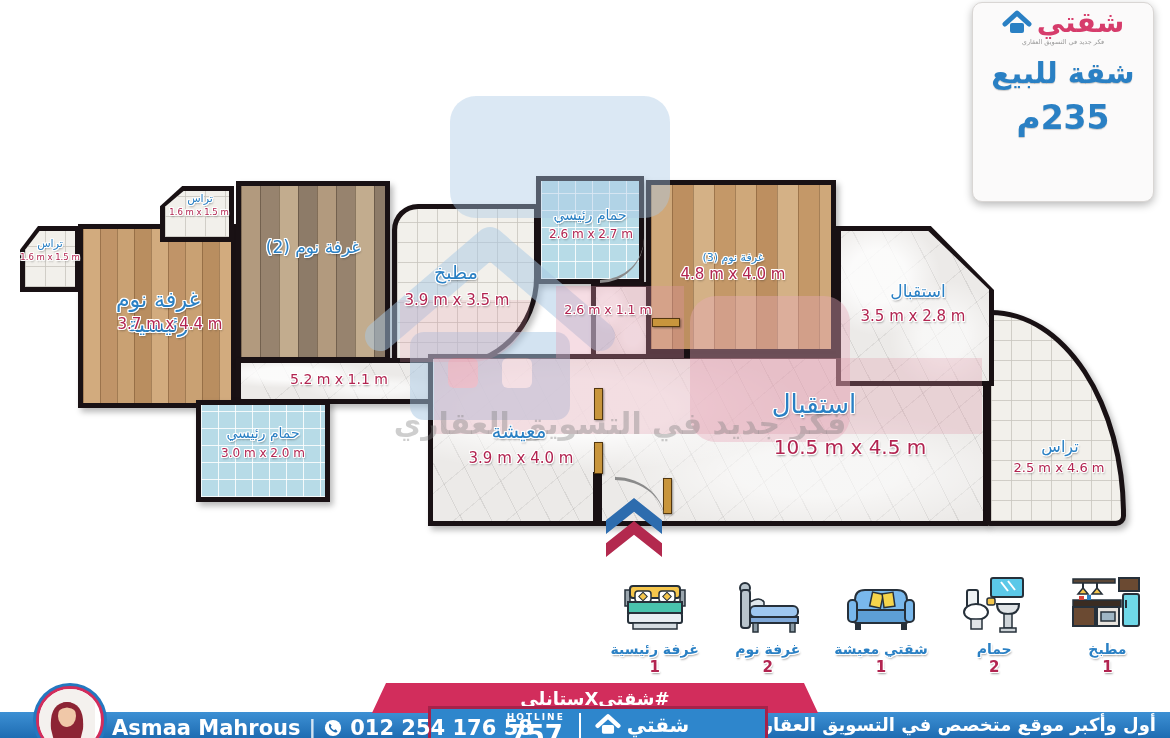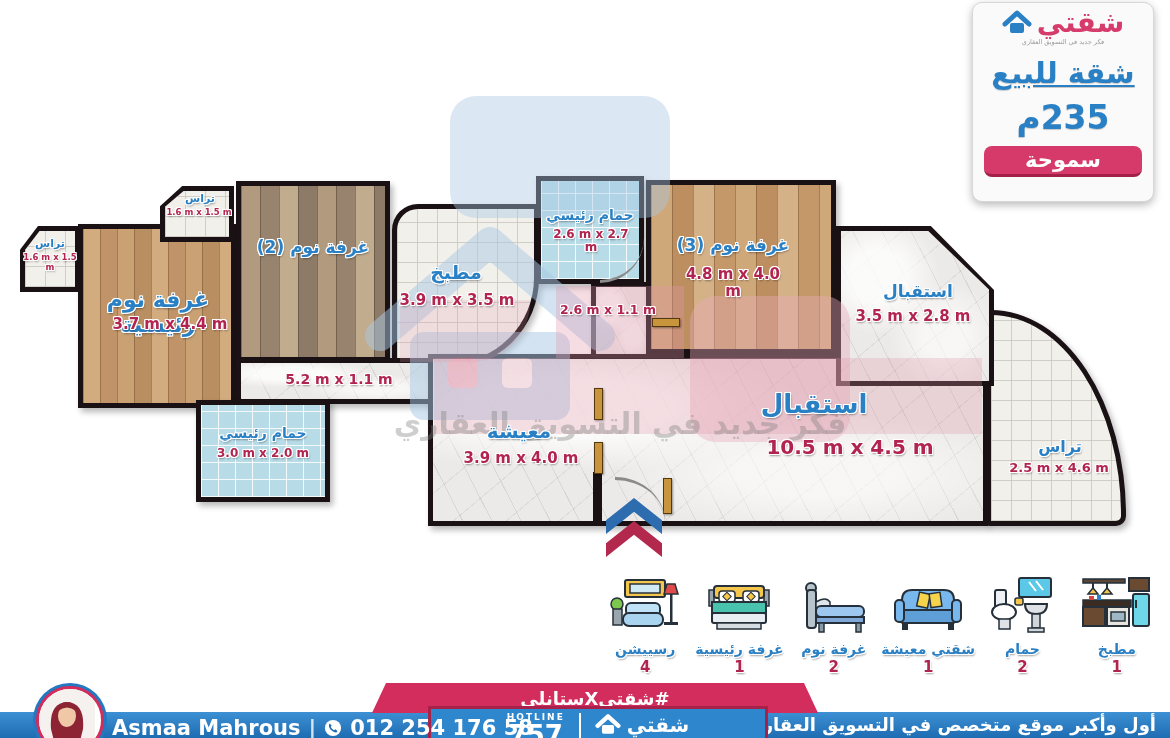--- a/index.html
+++ b/index.html
@@ -29,21 +29,21 @@
      #b7dbe7;}
   .tile-white{background:
      repeating-linear-gradient(0deg, rgba(200,197,190,.8) 0 1px, rgba(0,0,0,0) 1px 20px),
      repeating-linear-gradient(90deg, rgba(200,197,190,.8) 0 1px, rgba(0,0,0,0) 1px 20px),
      #f2f0eb;}
   .pent-outer{position:absolute;background:#191114;clip-path:polygon(0 36%,30% 0,100% 0,100% 100%,0 100%);}
   .pent-inner{position:absolute;inset:5px;clip-path:polygon(0 34%,29% 0,100% 0,100% 100%,0 100%);}
   .slant-outer{position:absolute;background:#191114;clip-path:polygon(0 0,60% 0,100% 40%,100% 100%,0 100%);}
   .slant-inner{position:absolute;inset:5px;clip-path:polygon(0 0,59% 0,100% 39%,100% 100%,0 100%);}
   
-  .lbl{position:absolute;text-align:center;font-weight:bold;line-height:1.12;z-index:6;}
+  .lbl{position:absolute;text-align:center;font-weight:normal;line-height:1.12;z-index:6;}
   .nm{color:#2a80c4;}
   .dm{color:#b22450;}
   .outl{text-shadow:-1px -1px 0 #fff,1px -1px 0 #fff,-1px 1px 0 #fff,1px 1px 0 #fff,
         -1px 0 0 #fff,1px 0 0 #fff,0 -1px 0 #fff,0 1px 0 #fff,1px 2px 2px rgba(40,40,40,.45);}
   .rtl{direction:rtl;}
   
   .wm{position:absolute;z-index:4;pointer-events:none;}
   
   .dbar{position:absolute;background:#c8953c;border:1px solid #53370f;z-index:5;box-shadow:1px 1px 2px rgba(0,0,0,.4);}
   .arc{position:absolute;border-top:3px solid #8a8a8a;border-radius:0 100% 0 0;z-index:5;}
@@ -54,21 +54,21 @@
   .leg-item{flex:1;display:flex;flex-direction:column;align-items:center;justify-content:flex-end;}
   .leg-icon{height:70px;display:flex;align-items:flex-end;}
   .leg-label{font-weight:bold;color:#2a80c4;font-size:14px;margin-top:3px;white-space:nowrap;}
   .leg-count{font-weight:bold;color:#b22450;font-size:15px;margin-top:1px;}
   
   .card{position:absolute;right:16px;top:2px;width:180px;height:198px;background:#fbfafa;
         border:1px solid #d9d6d4;border-radius:10px;box-shadow:0 3px 8px rgba(0,0,0,.28);
         display:flex;flex-direction:column;align-items:center;z-index:9;}
   .brandword{color:#d63c6b;font-weight:bold;font-size:28px;line-height:1;}
   .tagline{color:#9a9a9a;font-size:6.5px;letter-spacing:1px;margin-top:1px;}
-  .cardtitle{color:#2a80c4;font-weight:bold;font-size:29px;margin-top:10px;text-shadow:0 1px 1px rgba(0,0,0,.2);text-decoration:underline;}
+  .cardtitle{color:#2a80c4;font-weight:bold;font-size:29px;margin-top:10px;text-shadow:0 1px 1px rgba(0,0,0,.2);}
   .cardarea{color:#2a80c4;font-weight:bold;font-size:33px;margin-top:8px;text-shadow:0 1px 1px rgba(0,0,0,.2);text-align:right;}
   .badge{margin-top:9px;background:#d63a6a;border-bottom:3px solid #a32047;color:#fff;font-weight:bold;
          font-size:21px;border-radius:8px;width:158px;text-align:center;padding:2px 0;}
   
   .bar-blue{position:absolute;left:0;bottom:0;width:1170px;height:26px;
             background:linear-gradient(#3d90d4,#1e6cb2);z-index:10;}
   .ribbon{position:absolute;left:372px;top:683px;width:446px;height:30px;background:#d22d5c;
           clip-path:polygon(14px 0,calc(100% - 14px) 0,100% 100%,0 100%);z-index:11;
           display:flex;align-items:center;justify-content:center;color:#fff;font-weight:bold;font-size:18px;}
   .hotbox{position:absolute;left:428px;top:706px;width:334px;height:32px;background:#2e86cc;
@@ -150,21 +150,21 @@
   <div class="lbl nm outl rtl" style="left:250px;top:238px;width:126px;font-size:17px;">غرفة نوم (2)</div>
 
   <div class="lbl nm outl rtl" style="left:420px;top:262px;width:72px;font-size:19px;">مطبخ</div>
   <div class="lbl dm outl" style="left:398px;top:292px;width:118px;font-size:15px;">3.9 m x 3.5 m</div>
 
   <div class="lbl nm outl rtl" style="left:542px;top:208px;width:96px;font-size:14px;">حمام رئيسي</div>
   <div class="lbl dm outl" style="left:546px;top:228px;width:90px;font-size:12px;">2.6 m x 2.7 m</div>
 
   <div class="lbl dm outl" style="left:556px;top:303px;width:104px;font-size:12.5px;">2.6 m x 1.1 m</div>
 
-  <div class="lbl nm outl rtl" style="left:672px;top:236px;width:122px;font-size:17px;">غرفة نوم (3)</div>
+  <div class="lbl nm outl rtl" style="left:672px;top:252px;width:122px;font-size:11px;">غرفة نوم (3)</div>
   <div class="lbl dm outl" style="left:676px;top:266px;width:114px;font-size:15px;">4.8 m x 4.0 m</div>
 
   <div class="lbl nm outl rtl" style="left:870px;top:282px;width:96px;font-size:17px;">استقبال</div>
   <div class="lbl dm outl" style="left:852px;top:308px;width:122px;font-size:15px;">3.5 m x 2.8 m</div>
 
   <div class="lbl nm outl rtl" style="left:732px;top:390px;width:164px;font-size:26px;">استقبال</div>
   <div class="lbl dm outl" style="left:728px;top:436px;width:244px;font-size:20px;">10.5 m x 4.5 m</div>
 
   <div class="lbl nm outl rtl" style="left:458px;top:420px;width:122px;font-size:20px;">معيشة</div>
   <div class="lbl dm outl" style="left:456px;top:450px;width:130px;font-size:15px;">3.9 m x 4.0 m</div>
@@ -182,42 +182,24 @@
   <div style="display:flex;align-items:center;gap:5px;margin-top:6px;">
     <svg width="30" height="26" viewBox="0 0 30 26">
       <path d="M3 14 L15 3 L27 14" fill="none" stroke="#2a80c4" stroke-width="5" stroke-linecap="round" stroke-linejoin="round"></path>
       <rect x="8" y="13" width="14" height="10" rx="2" fill="#2a80c4"></rect>
     </svg>
     <span class="brandword rtl">شقتي</span>
   </div>
   <div class="tagline rtl">فكر جديد في التسويق العقاري</div>
   <div class="cardtitle rtl">شقة للبيع</div>
   <div class="cardarea rtl">235م</div>
-  <div class="badge rtl">سموحة</div>
 </div>
 
 <div class="legend">
 
-  <div class="leg-item">
-    <div class="leg-icon">
-      <svg width="72" height="60" viewBox="0 0 72 60">
-        <rect x="16" y="2" width="40" height="17" rx="2" fill="#f5c64c" stroke="#26303a" stroke-width="2"></rect>
-        <rect x="21" y="6" width="30" height="9" fill="#cfe9f5" stroke="#26303a" stroke-width="1.5"></rect>
-        <circle cx="8" cy="26" r="6" fill="#7ec74f" stroke="#26303a" stroke-width="1.5"></circle>
-        <rect x="4" y="31" width="9" height="16" fill="#9aa5ad" stroke="#26303a" stroke-width="1.5"></rect>
-        <rect x="17" y="25" width="34" height="13" rx="5" fill="#bfe2f6" stroke="#26303a" stroke-width="2"></rect>
-        <rect x="14" y="35" width="40" height="13" rx="6" fill="#a8d4f0" stroke="#26303a" stroke-width="2"></rect>
-        <path d="M55 16 h14 l-3 -10 h-8 z" fill="#e04a4a" stroke="#26303a" stroke-width="1.5"></path>
-        <rect x="61" y="16" width="2.5" height="28" fill="#26303a"></rect>
-        <rect x="55" y="44" width="14" height="3" fill="#26303a"></rect>
-      </svg>
-    </div>
-    <div class="leg-label outl rtl">رسييشن</div>
-    <div class="leg-count outl">4</div>
-  </div>
 
   <div class="leg-item">
     <div class="leg-icon">
       <svg width="68" height="58" viewBox="0 0 68 58">
         <rect x="4" y="10" width="5" height="16" fill="#9aa5ad" stroke="#26303a" stroke-width="1.5"></rect>
         <rect x="59" y="10" width="5" height="16" fill="#9aa5ad" stroke="#26303a" stroke-width="1.5"></rect>
         <rect x="9" y="6" width="50" height="12" rx="3" fill="#f5c64c" stroke="#26303a" stroke-width="2"></rect>
         <rect x="14" y="11" width="16" height="11" rx="3" fill="#fff" stroke="#26303a" stroke-width="1.5"></rect>
         <rect x="38" y="11" width="16" height="11" rx="3" fill="#fff" stroke="#26303a" stroke-width="1.5"></rect>
         <rect x="19" y="13.5" width="6" height="6" transform="rotate(45 22 16.5)" fill="#f5c64c" stroke="#26303a" stroke-width="1"></rect>

